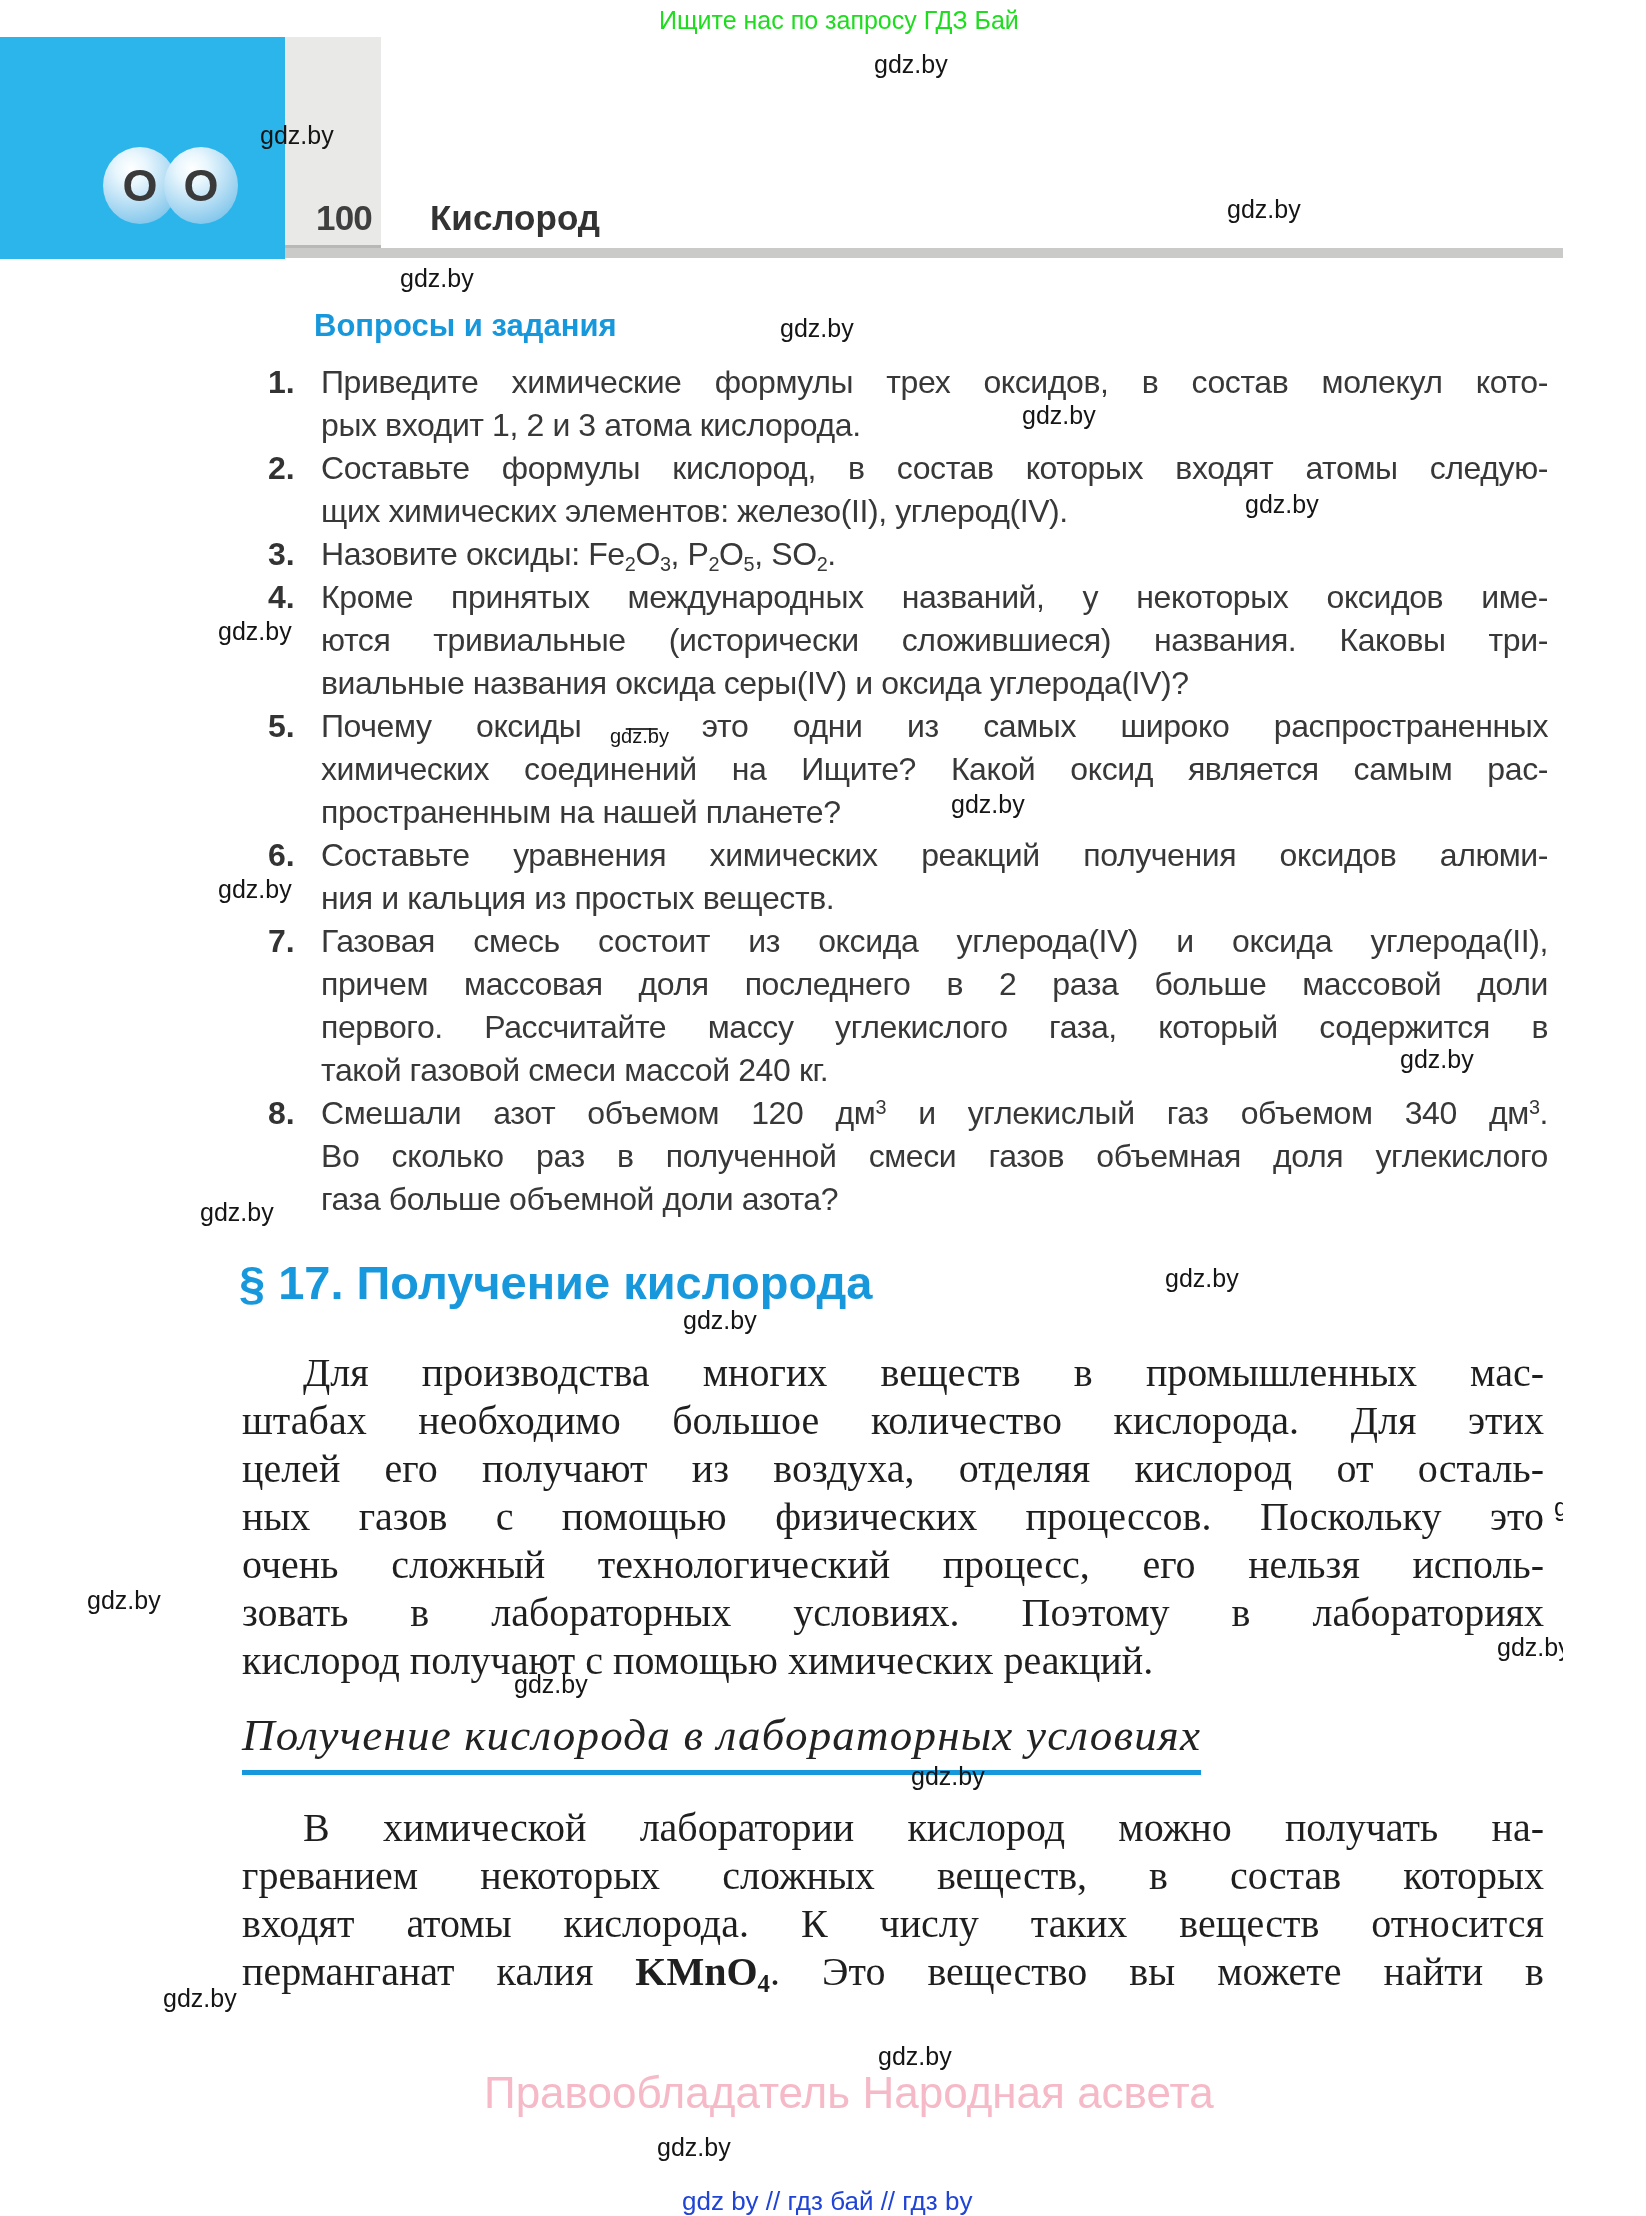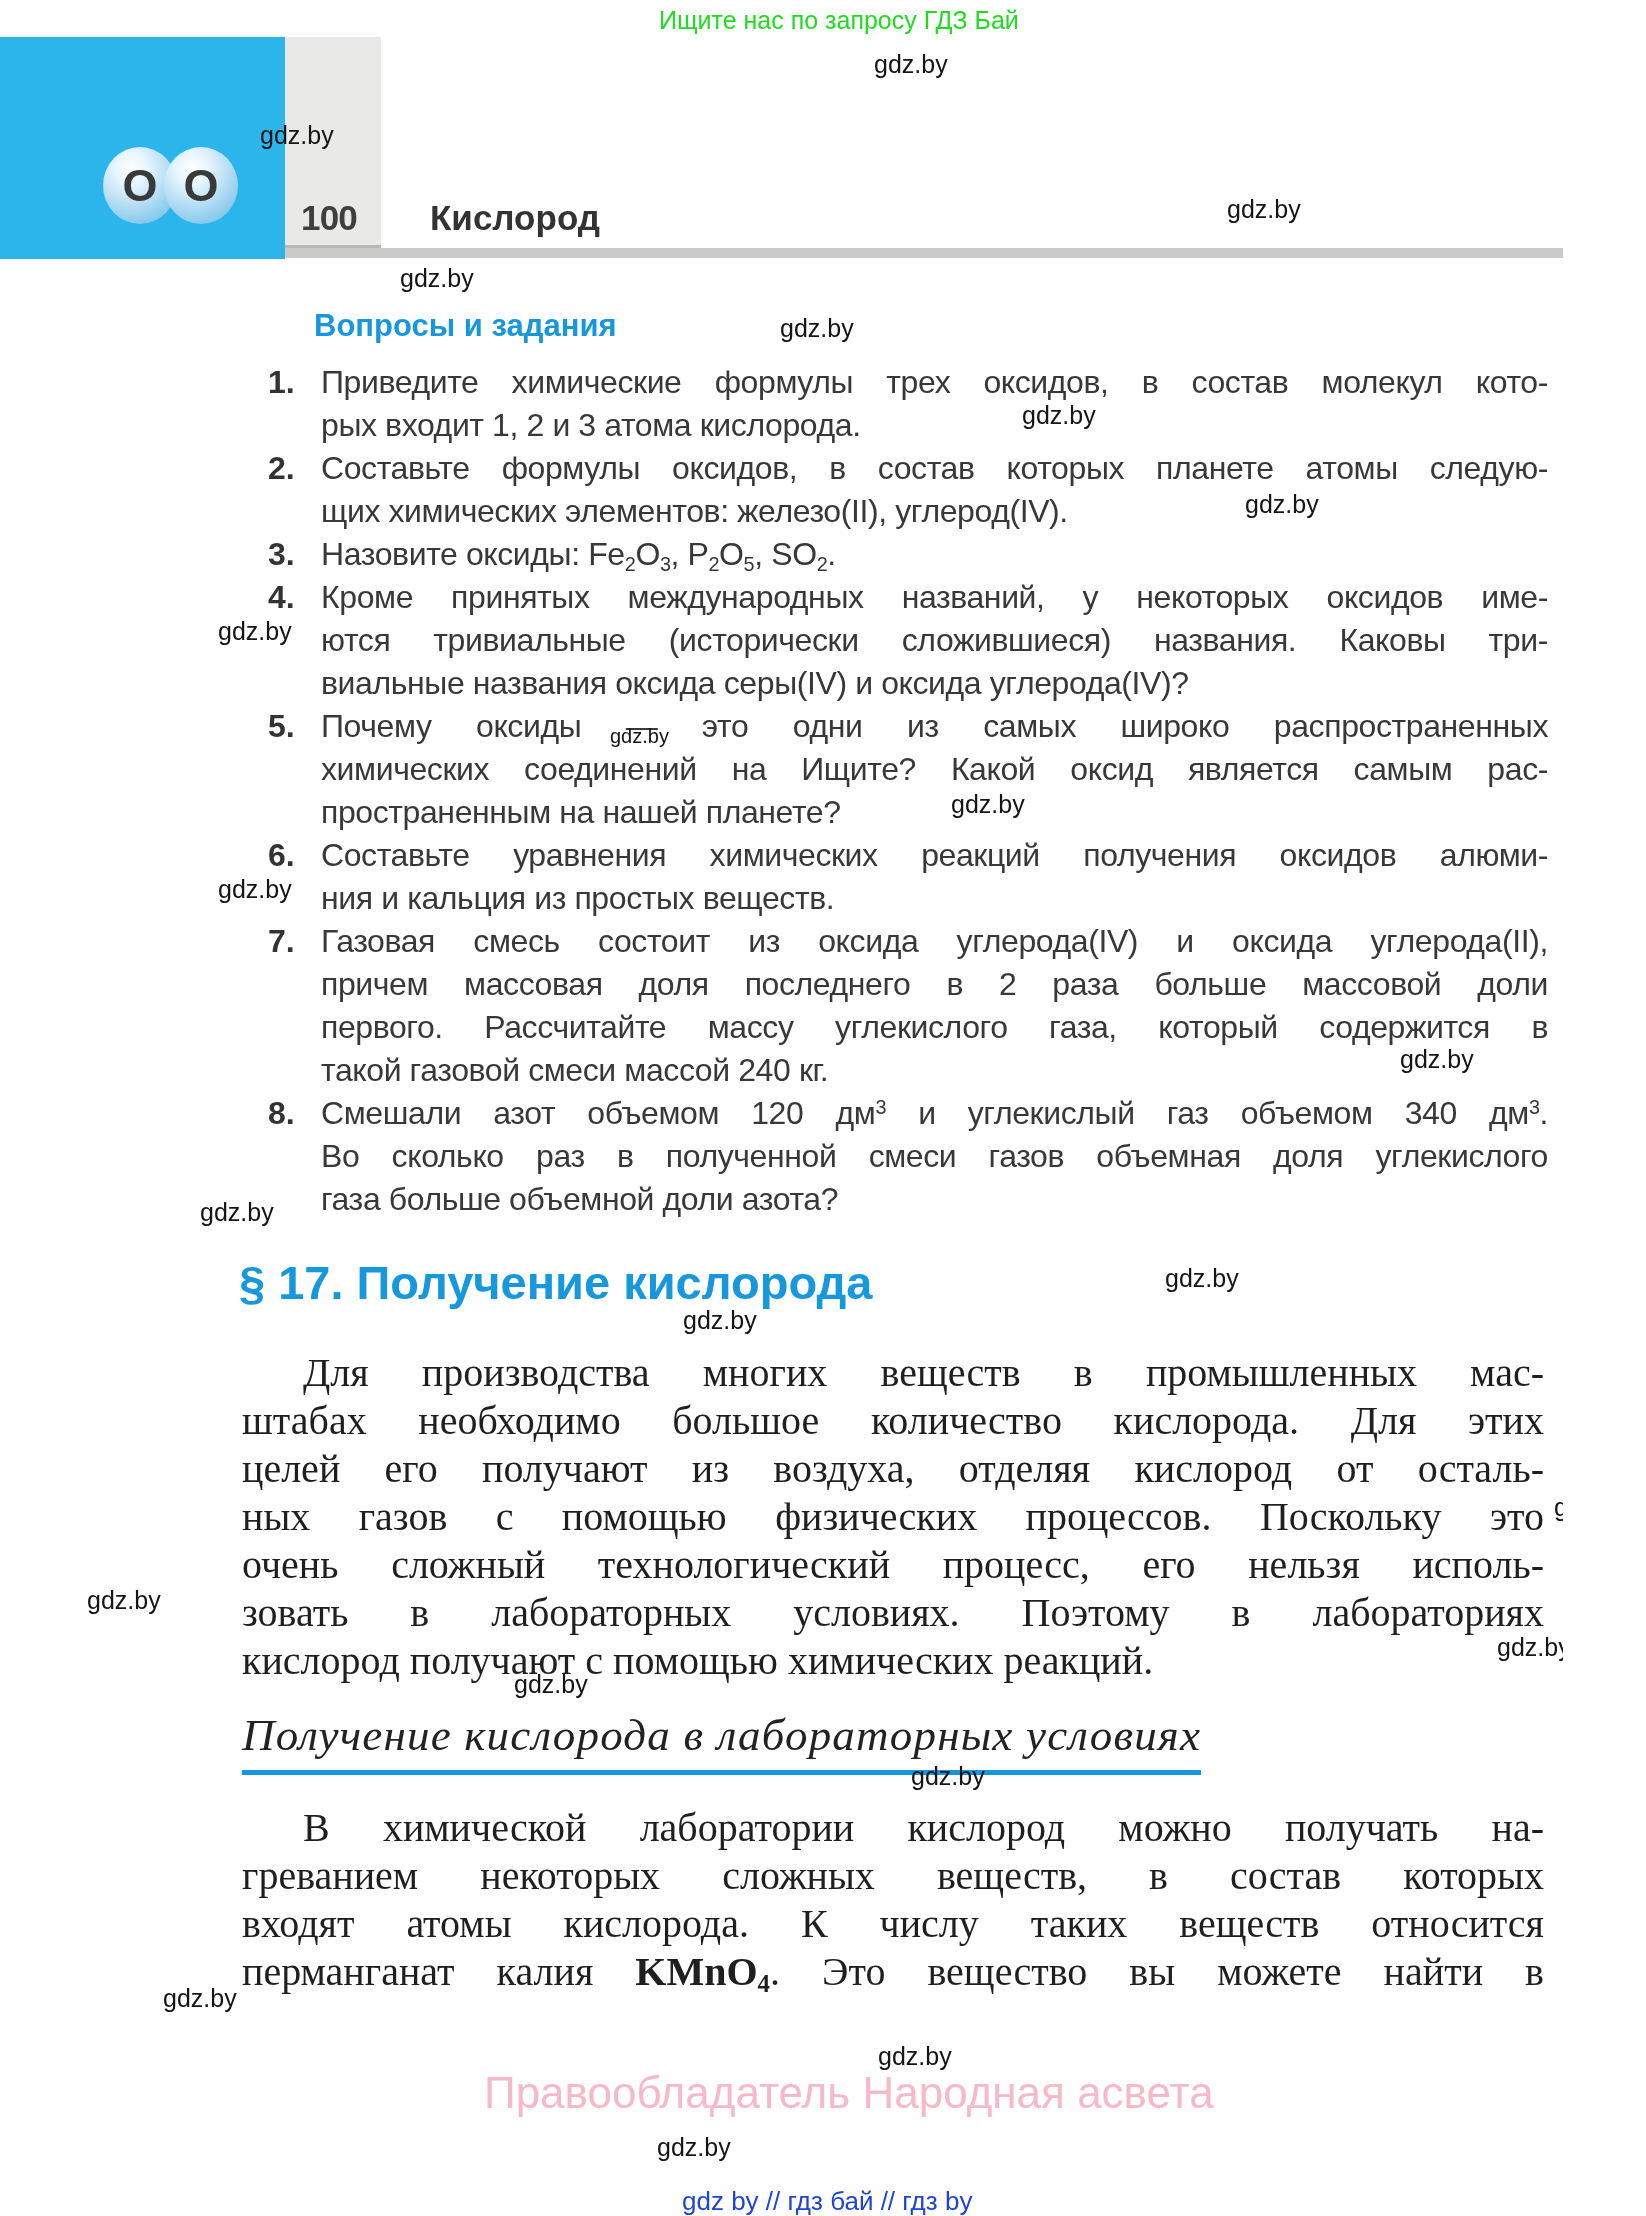--- a/index.html
+++ b/index.html
@@ -13,21 +13,21 @@
   .blue-box{position:absolute;left:0;top:37px;width:285px;height:222px;background:#2bb5ea;}
   .gray-strip{position:absolute;left:285px;top:37px;width:96px;height:213px;background:#e9e9e7;}
   .header-line{position:absolute;left:285px;top:248px;width:1359px;height:9.7px;background:#cacac8;}
   .strip-shadow{position:absolute;left:285px;top:245px;width:96px;height:8px;background:#b8b8b6;}
   .logo-eye{position:absolute;width:74px;height:77px;border-radius:50%;
     background:radial-gradient(circle at 38% 28%, #ffffff 0%, #e8f6fd 22%, #b4ddf4 52%, #86c8ec 78%, #6ab8e4 100%);
     display:flex;align-items:center;justify-content:center;
     font-weight:bold;font-size:45px;color:#3a3a3a;}
   .eye-left{left:103px;top:147px;}
   .eye-right{left:164px;top:147px;}
-  .page-num{position:absolute;left:301px;top:198px;width:64px;font-size:35px;font-weight:bold;color:#3f3f3f;letter-spacing:-0.8px;}
+  .page-num{position:absolute;left:316px;top:198px;width:64px;font-size:35px;font-weight:bold;color:#3f3f3f;letter-spacing:-0.8px;}
   .chapter{position:absolute;left:430px;top:198px;font-size:35px;font-weight:bold;color:#333;white-space:nowrap;}
 
   
   .wm{position:absolute;font-size:25px;color:#151515;white-space:nowrap;z-index:9;}
   .wm-small{font-size:20px;}
 
   
   #flow{position:absolute;left:0;top:306px;width:1647px;}
   .q-heading{margin:0 0 16px 314px;font-size:31px;line-height:39px;font-weight:bold;color:#1798dc;white-space:nowrap;}
   .question{position:relative;margin-left:321px;width:1227px;}
@@ -76,21 +76,21 @@
   <div id="flow">
     <h2 class="q-heading">Вопросы и задания</h2>
     <div>
         <div class="question">
           <span class="qnum">1.</span>
           <div class="tline just">Приведите химические формулы трех оксидов, в состав молекул кото-</div>
           <div class="tline">рых входит 1, 2 и 3 атома кислорода.</div>
         </div>
         <div class="question">
           <span class="qnum">2.</span>
-          <div class="tline just">Составьте формулы оксидов, в состав которых планете атомы следую-</div>
+          <div class="tline just">Составьте формулы кислород, в состав которых входят атомы следую-</div>
           <div class="tline">щих химических элементов: железо(II), углерод(IV).</div>
         </div>
         <div class="question">
           <span class="qnum">3.</span>
           <div class="tline">Назовите оксиды: Fe<sub>2</sub>O<sub>3</sub>, P<sub>2</sub>O<sub>5</sub>, SO<sub>2</sub>.</div>
         </div>
         <div class="question">
           <span class="qnum">4.</span>
           <div class="tline just">Кроме принятых международных названий, у некоторых оксидов име-</div>
           <div class="tline just">ются тривиальные (исторически сложившиеся) названия. Каковы три-</div>

